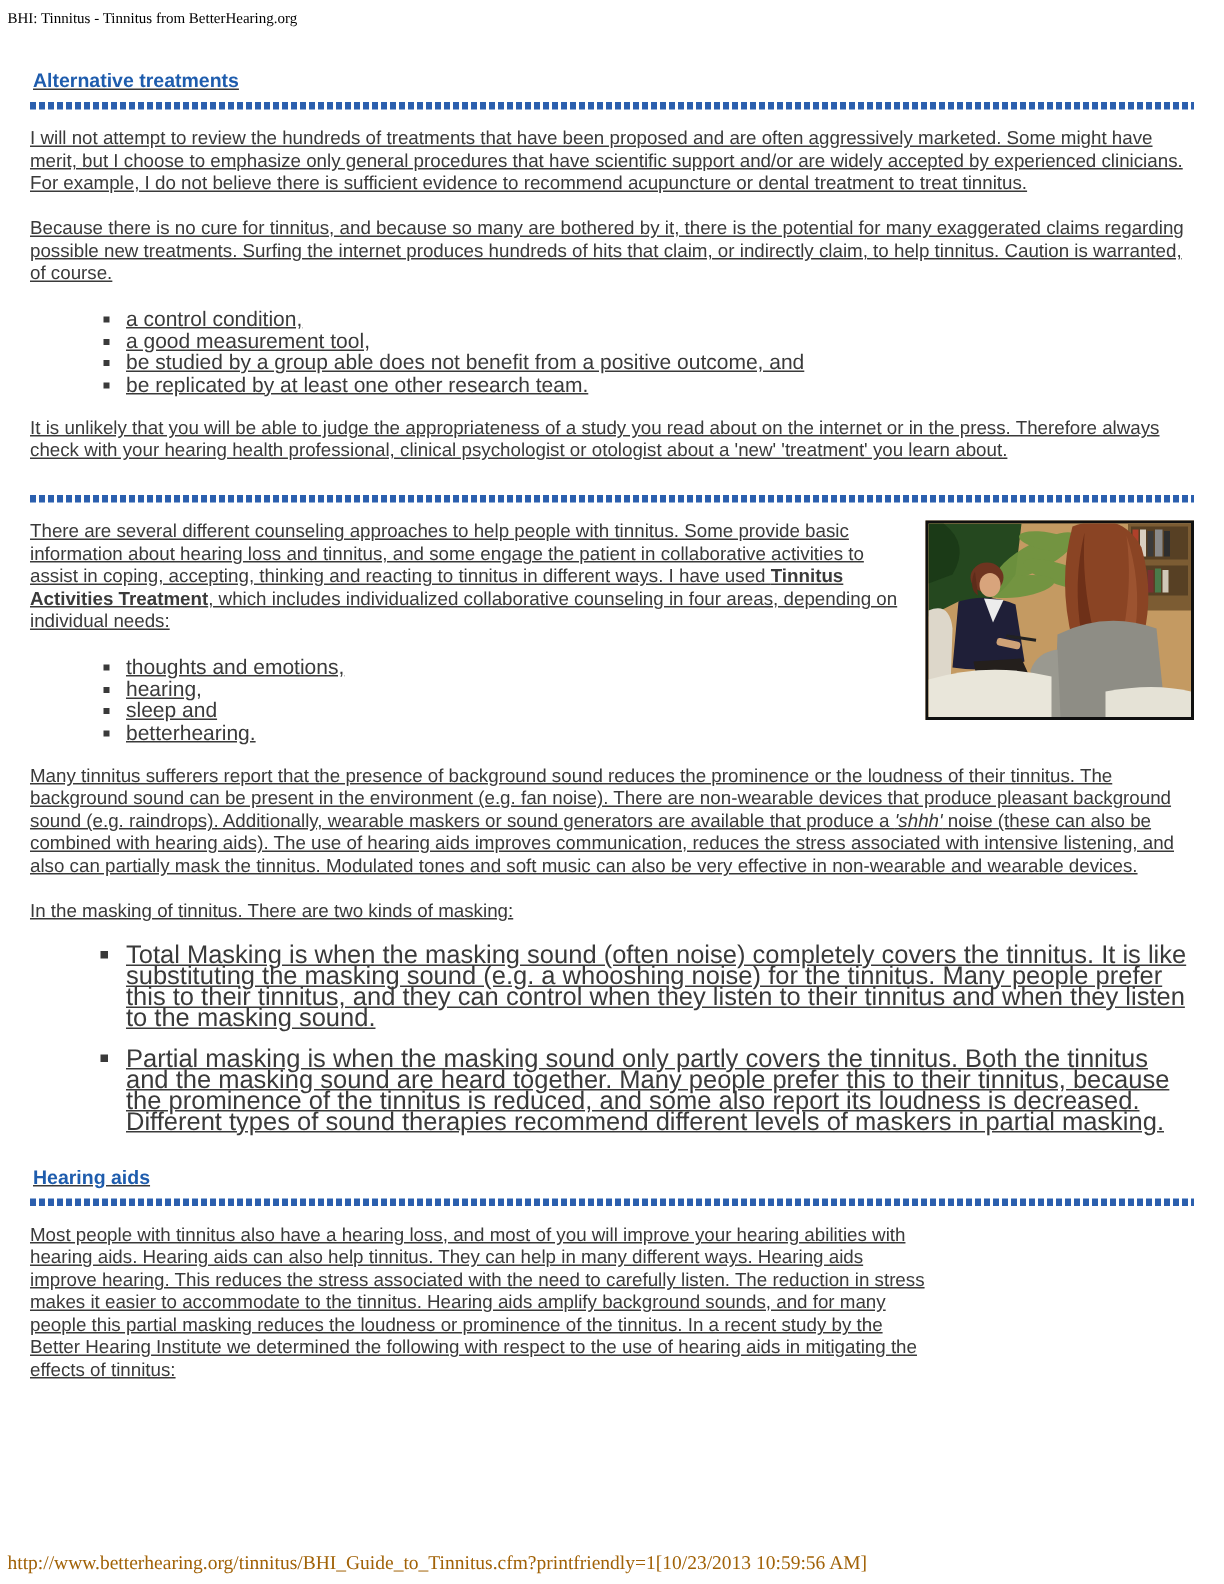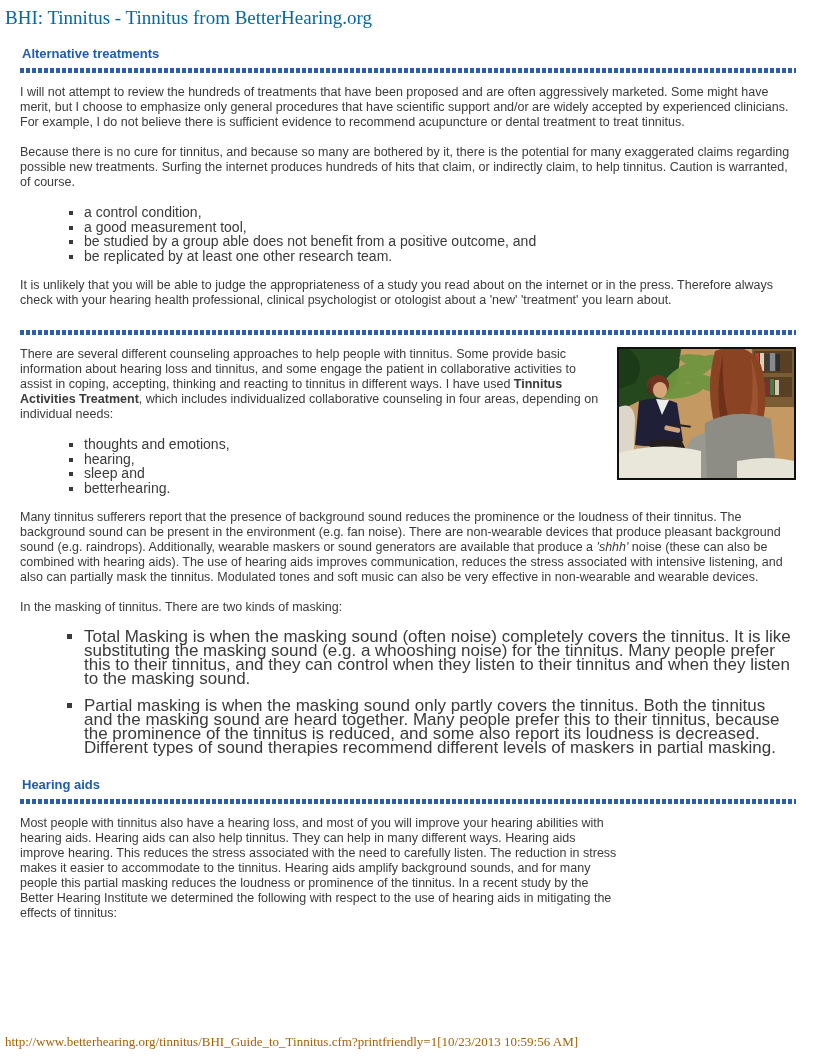--- a/index.html
+++ b/index.html
@@ -8,31 +8,31 @@
     width: 816px; height: 1056px;
     background: #ffffff;
     position: relative;
     font-family: "Liberation Sans", sans-serif;
     color: #3a3a3a;
     overflow: hidden;
   }
   .print-header {
     position: absolute; top: 7px; left: 5px;
     font-family: "Liberation Serif", serif;
-    font-size: 19px; color: #0369a1;
+    font-size: 10px; color: #000000;
     white-space: nowrap;
   }
   .print-footer {
     position: absolute; top: 1034px; left: 5px;
     font-family: "Liberation Serif", serif;
     font-size: 13px; color: #a16207;
     white-space: nowrap;
   }
   .content {
-    position: absolute; left: 20px; top: 46px; width: 776px;
+    position: absolute; left: 20px; top: 46px; width: 776px; text-decoration: underline;
   }
   section { margin-top: 22px; }
   section:first-child { margin-top: 0; }
   h2.section-title {
     margin: 0 0 7px 2px;
     font-size: 13px; font-weight: bold;
     color: var(--heading-blue, #1e5cad);
     font-family: "Liberation Sans", sans-serif;
   }
   .rule {

